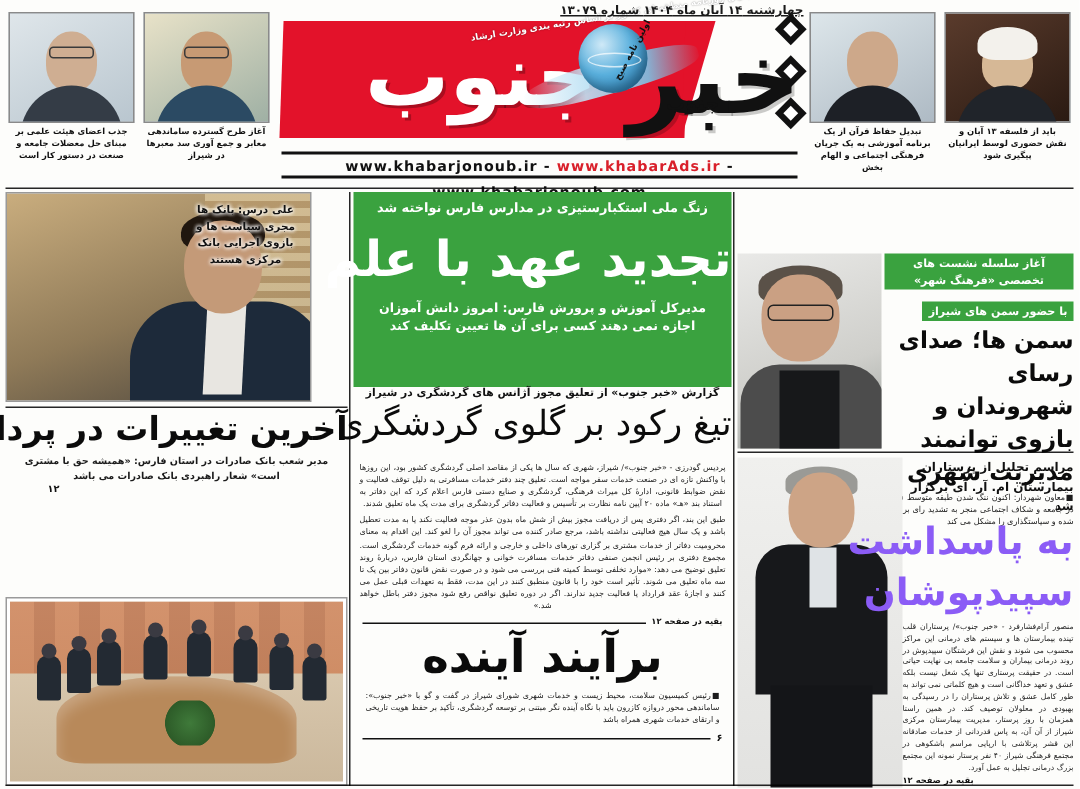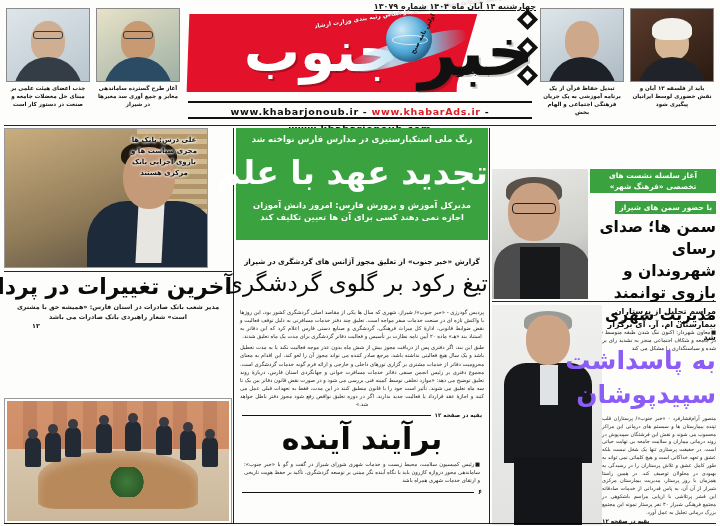--- a/index.html
+++ b/index.html
@@ -274,21 +274,21 @@
     width:10px; height:10px; border-radius:50%; background:#3a3a42;
   }
 
   
   .col-center {
     position: absolute; left: 236px; top: 128px;
     width: 252px; height: 396px;
   }
   .green-banner {
     position: absolute; left: 0; top: 0;
-    width: 252px; height: 112px;
+    width: 252px; height: 130px;
     background: #3aa23f;
     color: #fff;
     text-align: center;
     padding-top: 4px;
   }
   .gb-kicker {
     font-size: 8.6px; font-weight: bold; line-height: 13px;
     padding: 1px 6px;
   }
   .gb-headline {

